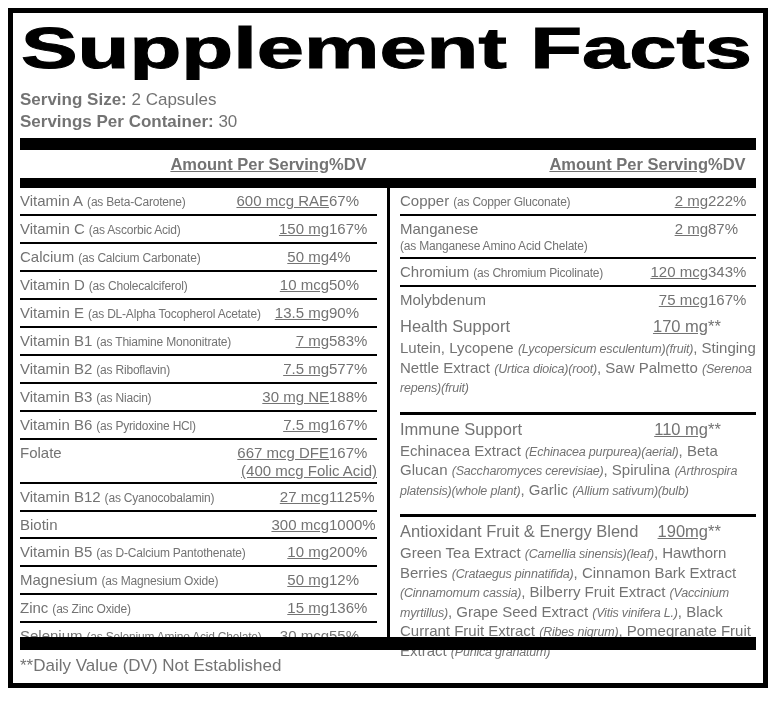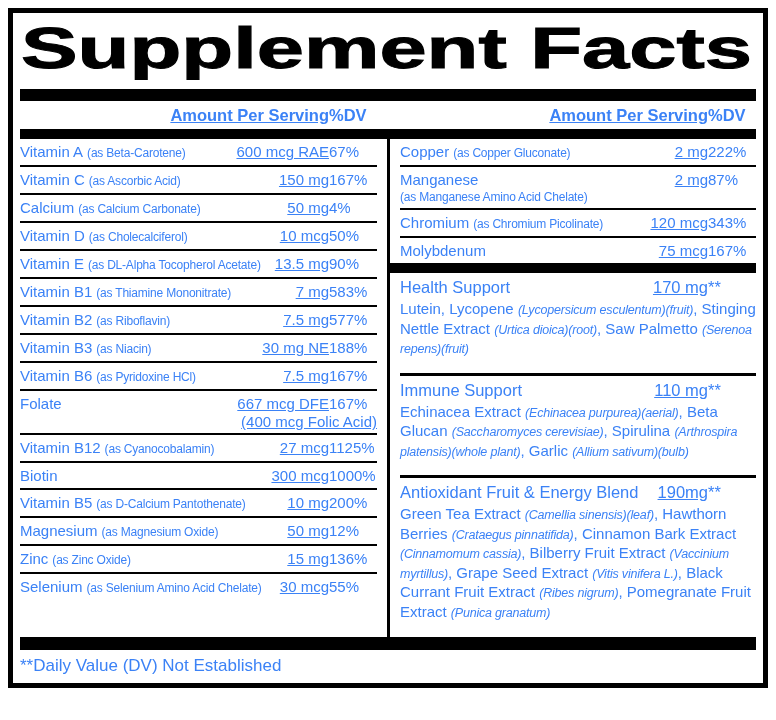--- a/index.html
+++ b/index.html
@@ -1,16 +1,16 @@
 <!DOCTYPE html>
 <html><head>
 <meta charset="utf-8">
 <style>
   html,body{margin:0;padding:0;background:#fff;}
-  .canvas{position:relative;width:776px;height:720px;background:#fff;color:#3b82f6;
+  .canvas{position:relative;width:776px;height:720px;background:#fff;color:#737373;
           font-family:"Liberation Sans",sans-serif;overflow:hidden;}
   .label{position:absolute;left:8px;top:8px;width:760px;height:680px;box-sizing:border-box;
          border:5px solid #000;padding:0 7px;display:flex;flex-direction:column;background:#fff;}
   .title-wrap{margin-top:5px;}
   .title-wrap svg text{font-family:"Liberation Sans",sans-serif;font-weight:bold;}
   .serving{font-size:17px;line-height:22px;margin-top:5px;}
   .b{font-weight:bold;}
   .bar{background:#000;}
   .bar-top{height:12px;margin-top:5px;}
   .bar-hdr{height:10px;}
@@ -48,20 +48,24 @@
 
 <div class="canvas">
   <div class="label">
 
     <div class="title-wrap">
       <svg width="734" height="62" viewBox="0 0 734 62">
         <text x="1" y="50" font-size="57" textLength="731" lengthAdjust="spacingAndGlyphs" fill="#000" stroke="#000" stroke-width="1">Supplement Facts</text>
       </svg>
     </div>
 
+    <div class="serving">
+      <div><span class="b">Serving Size:</span><span> 2 Capsules</span></div>
+      <div><span class="b">Servings Per Container:</span><span> 30</span></div>
+    </div>
 
     <div class="bar bar-top"></div>
 
     <div class="hdr">
       <div class="hdr-left">
         <span class="amt">Amount Per Serving</span>
         <span class="dv">%DV</span>
       </div>
       <div class="hdr-right">
         <span class="amt">Amount Per Serving</span>

